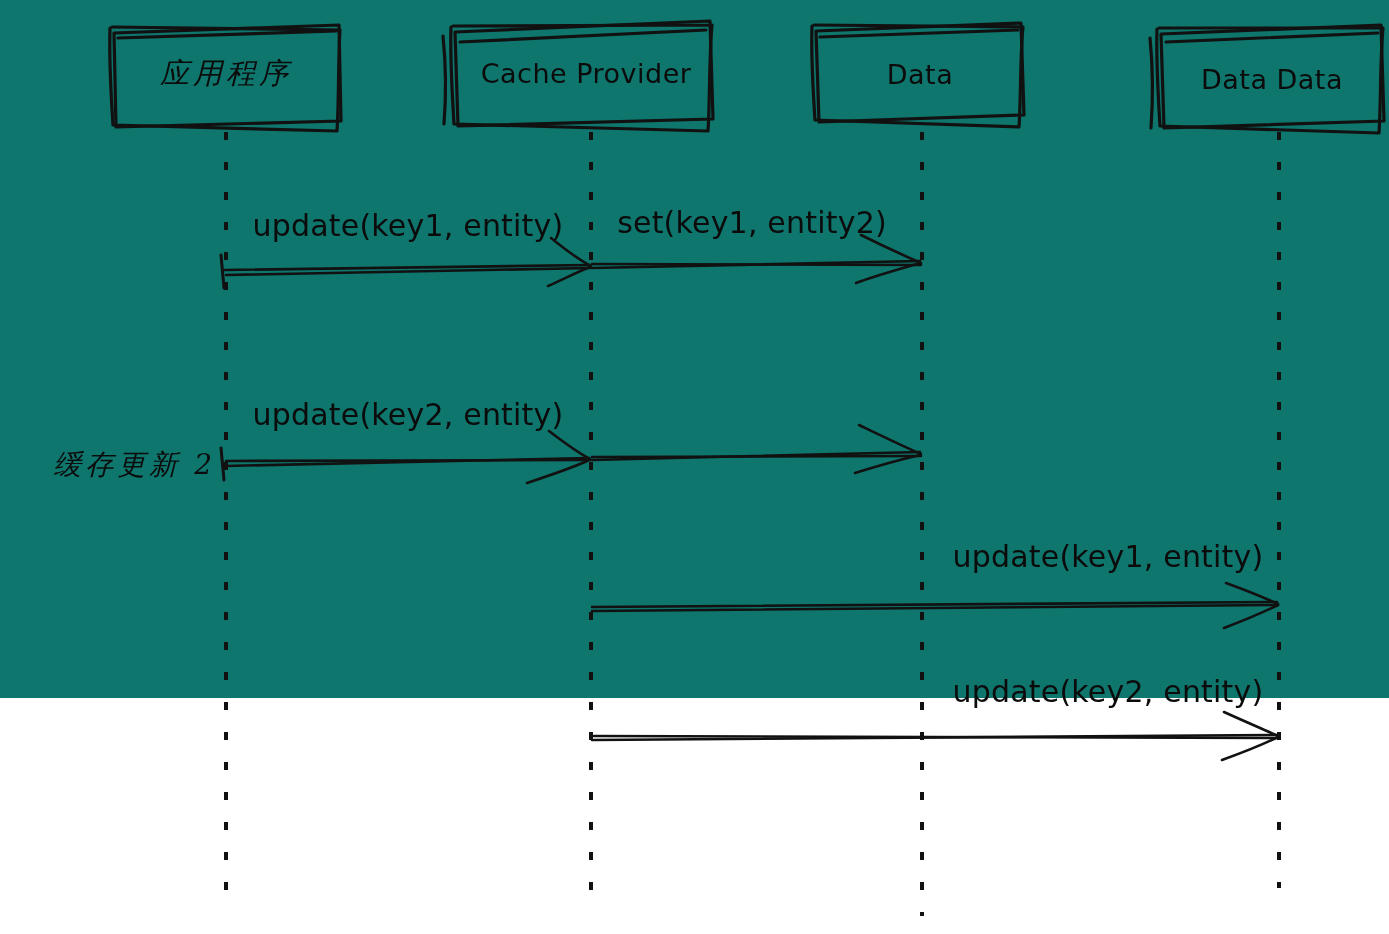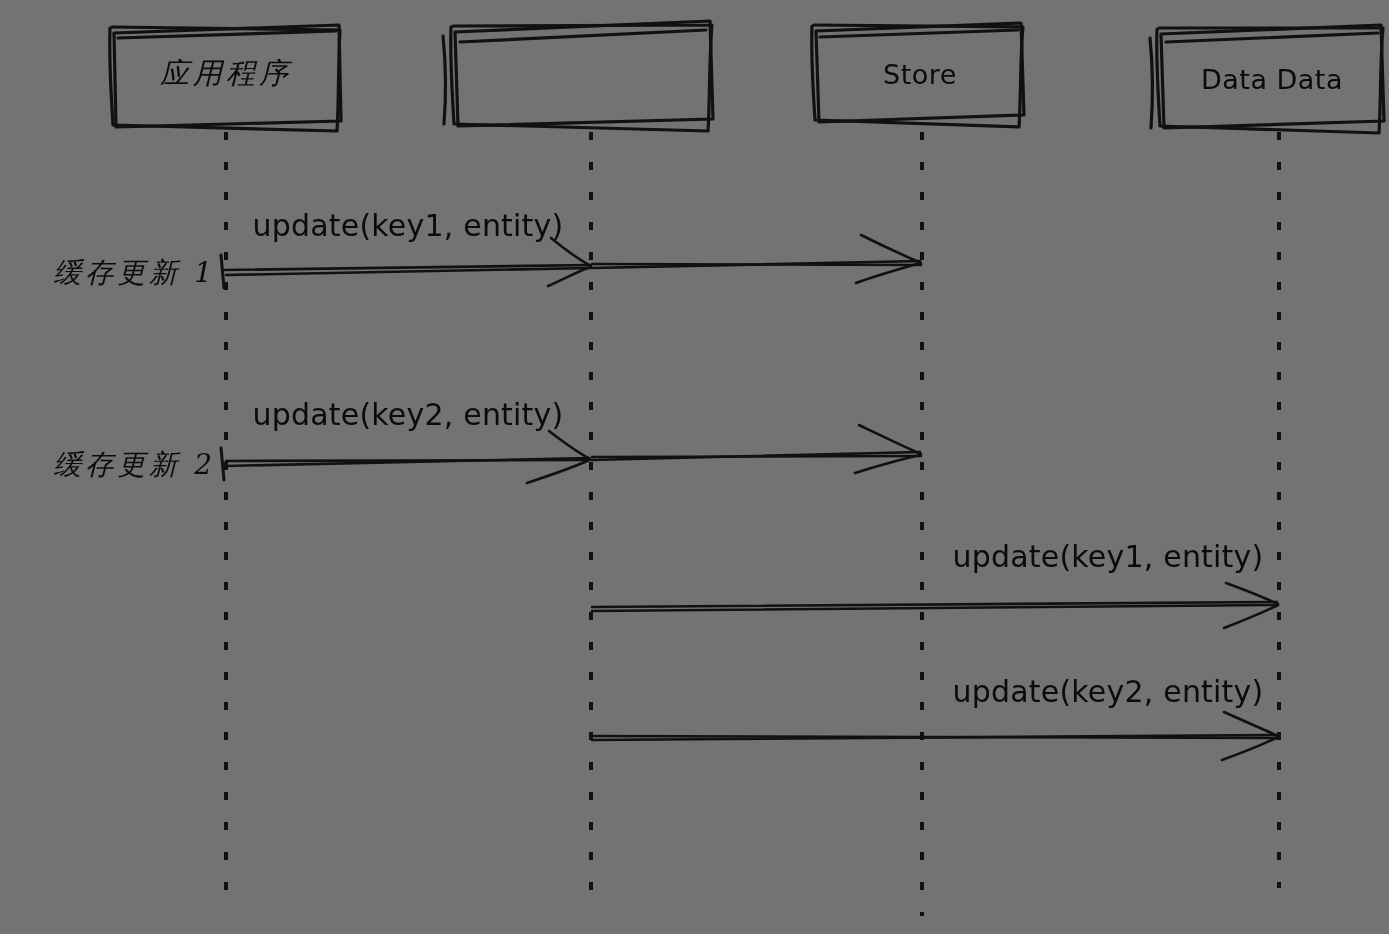--- a/index.html
+++ b/index.html
@@ -9,22 +9,22 @@
   }
   body {
     width: 1389px;
     height: 934px;
     font-family: "DejaVu Sans", sans-serif;
     overflow: hidden;
   }
   #diagram-root {
     position: relative;
     width: 1389px;
-    height: 934px;
-    background: #737373;
+    height: 698px;
+    background: #0f766e;
   }
   #sketch-svg {
     position: absolute;
     top: 0;
     left: 0;
     width: 1389px;
     height: 934px;
   }
   .layer-text {
     position: absolute;
@@ -158,33 +158,34 @@
     </g>
     <g stroke="#111111" stroke-width="3" stroke-linecap="round">
       <line x1="221" y1="448" x2="224" y2="480"></line>
     </g>
   </svg>
 
   <div class="layer-text">
 
     <div class="txt participant-label cjk" style="left:226px; top:74px;">应用程序</div>
 
+    <div class="txt participant-label" style="left:586px; top:73px;">Cache Provider</div>
 
-    <div class="txt participant-label" style="left:920px; top:74px;">Store</div>
+    <div class="txt participant-label" style="left:920px; top:74px;">Data</div>
 
     <div class="txt participant-label" style="left:1272px; top:79px;">Data Data</div>
 
     <div class="txt msg-label" style="left:408px; top:243px;">update(key1, entity)</div>
 
+    <div class="txt msg-label" style="left:752px; top:240px;">set(key1, entity2)</div>
 
     <div class="txt msg-label" style="left:408px; top:432px;">update(key2, entity)</div>
 
 
     <div class="txt msg-label" style="left:1108px; top:574px;">update(key1, entity)</div>
 
     <div class="txt msg-label" style="left:1108px; top:709px;">update(key2, entity)</div>
 
-    <div class="txt side-label" style="left:216px; top:273px;">缓存更新 1</div>
 
     <div class="txt side-label" style="left:216px; top:465px;">缓存更新 2</div>
 
   </div>
 </div>
 
 </body></html>

